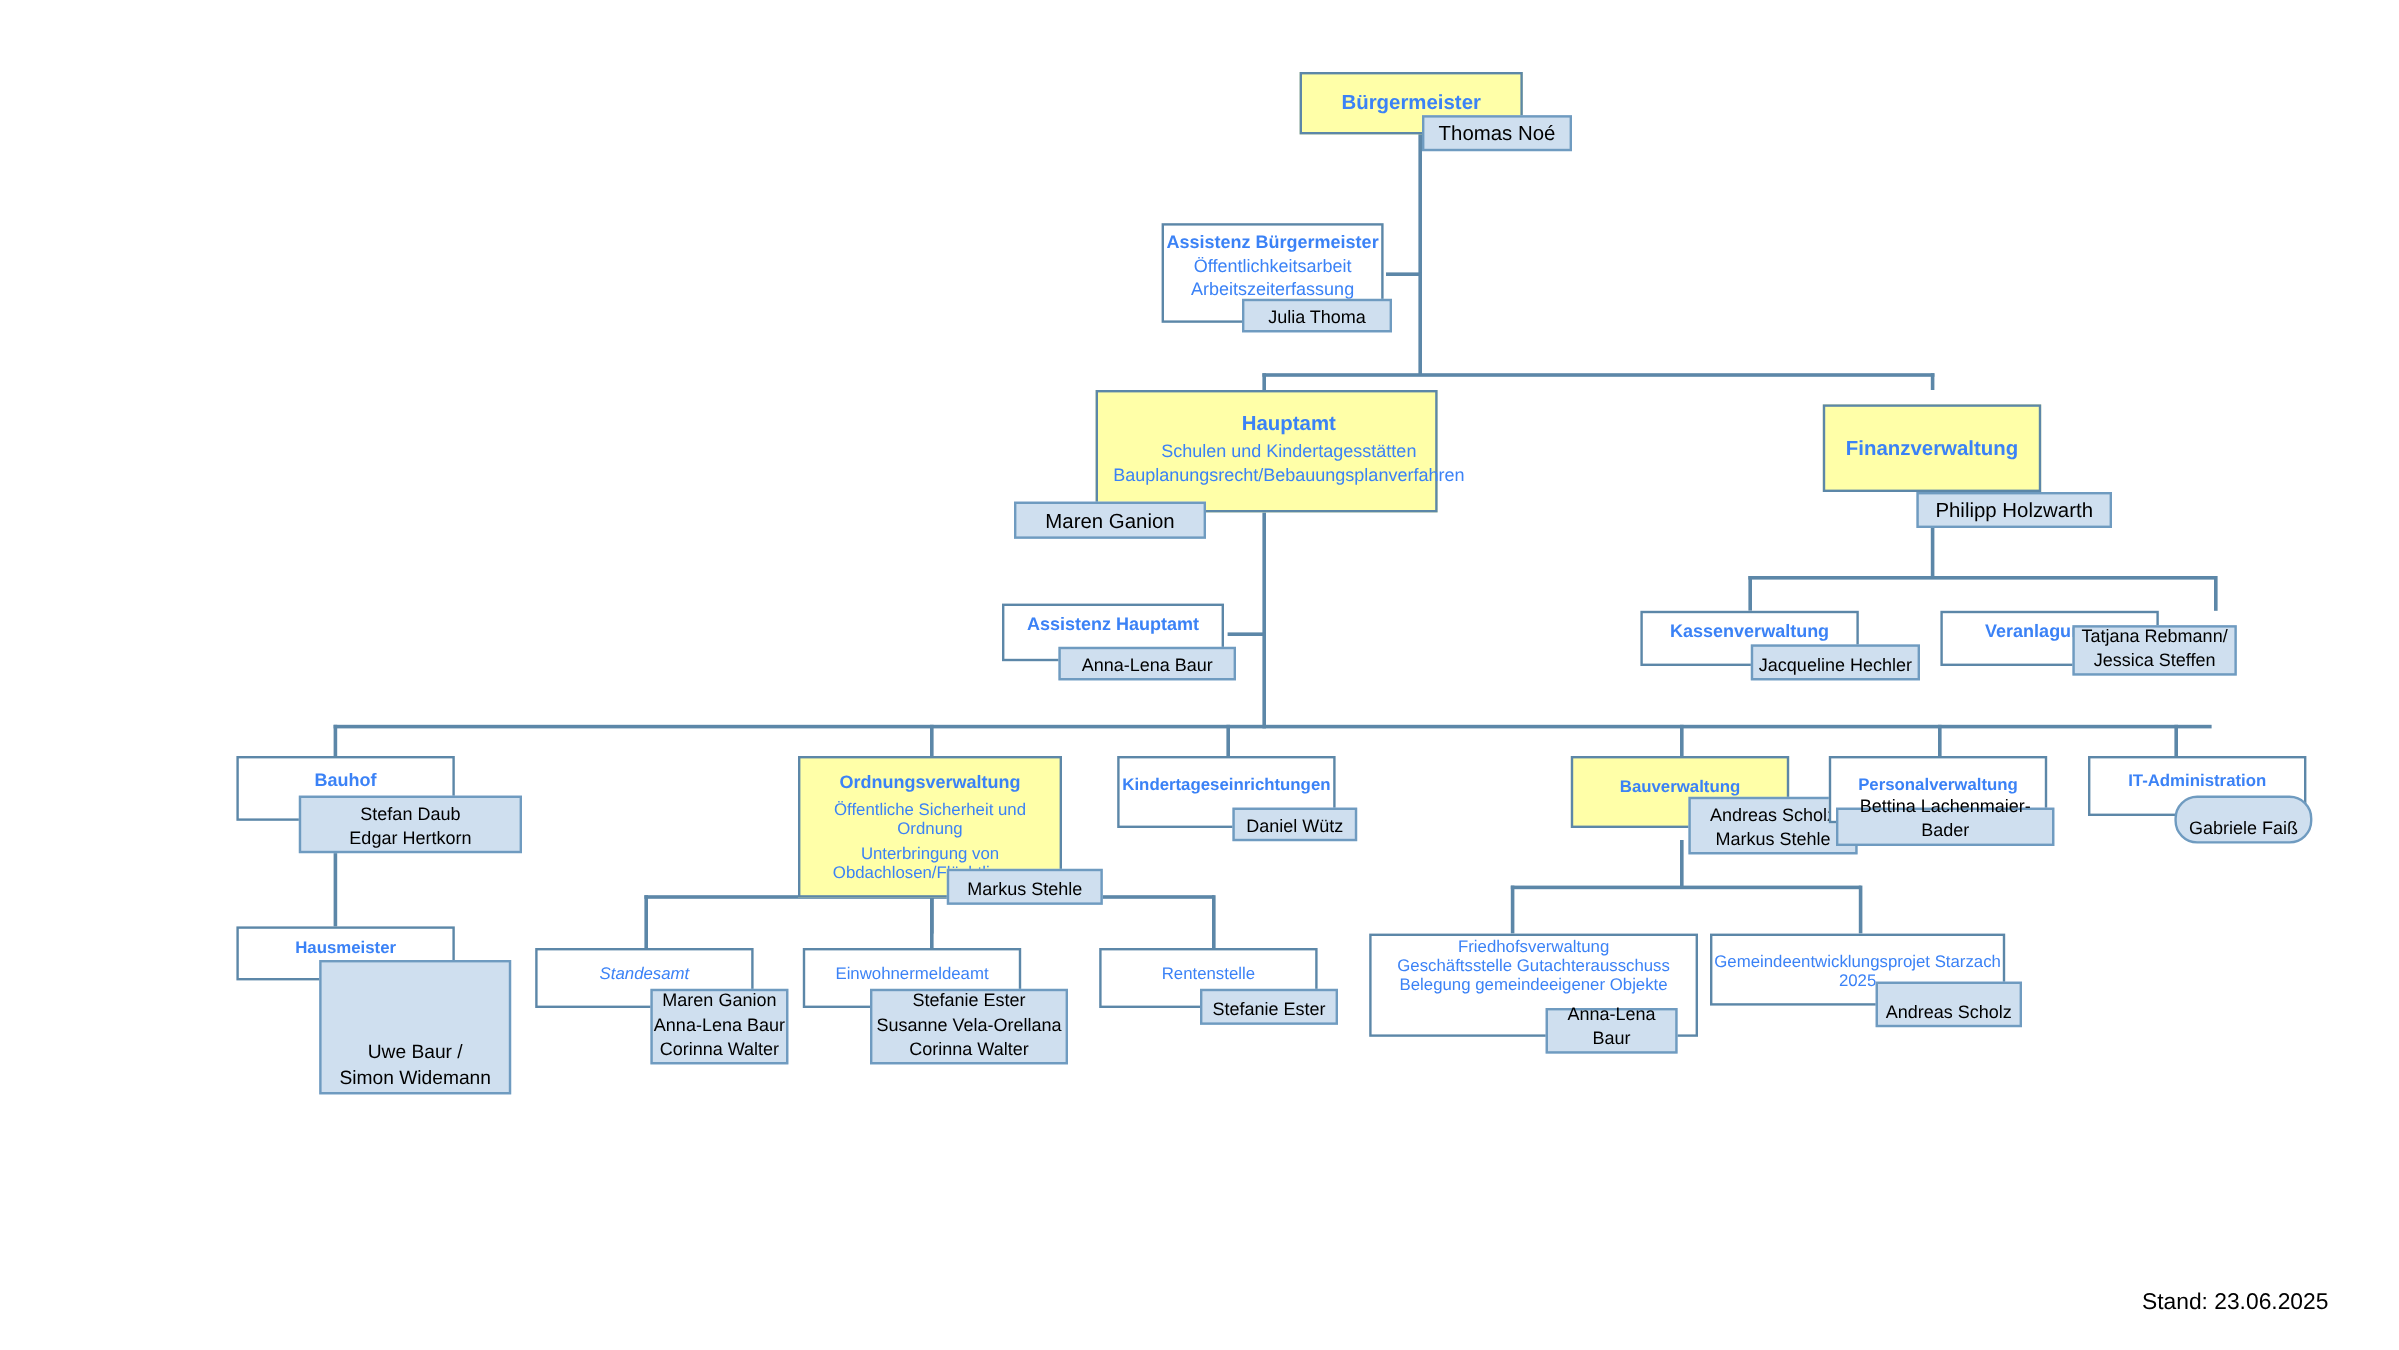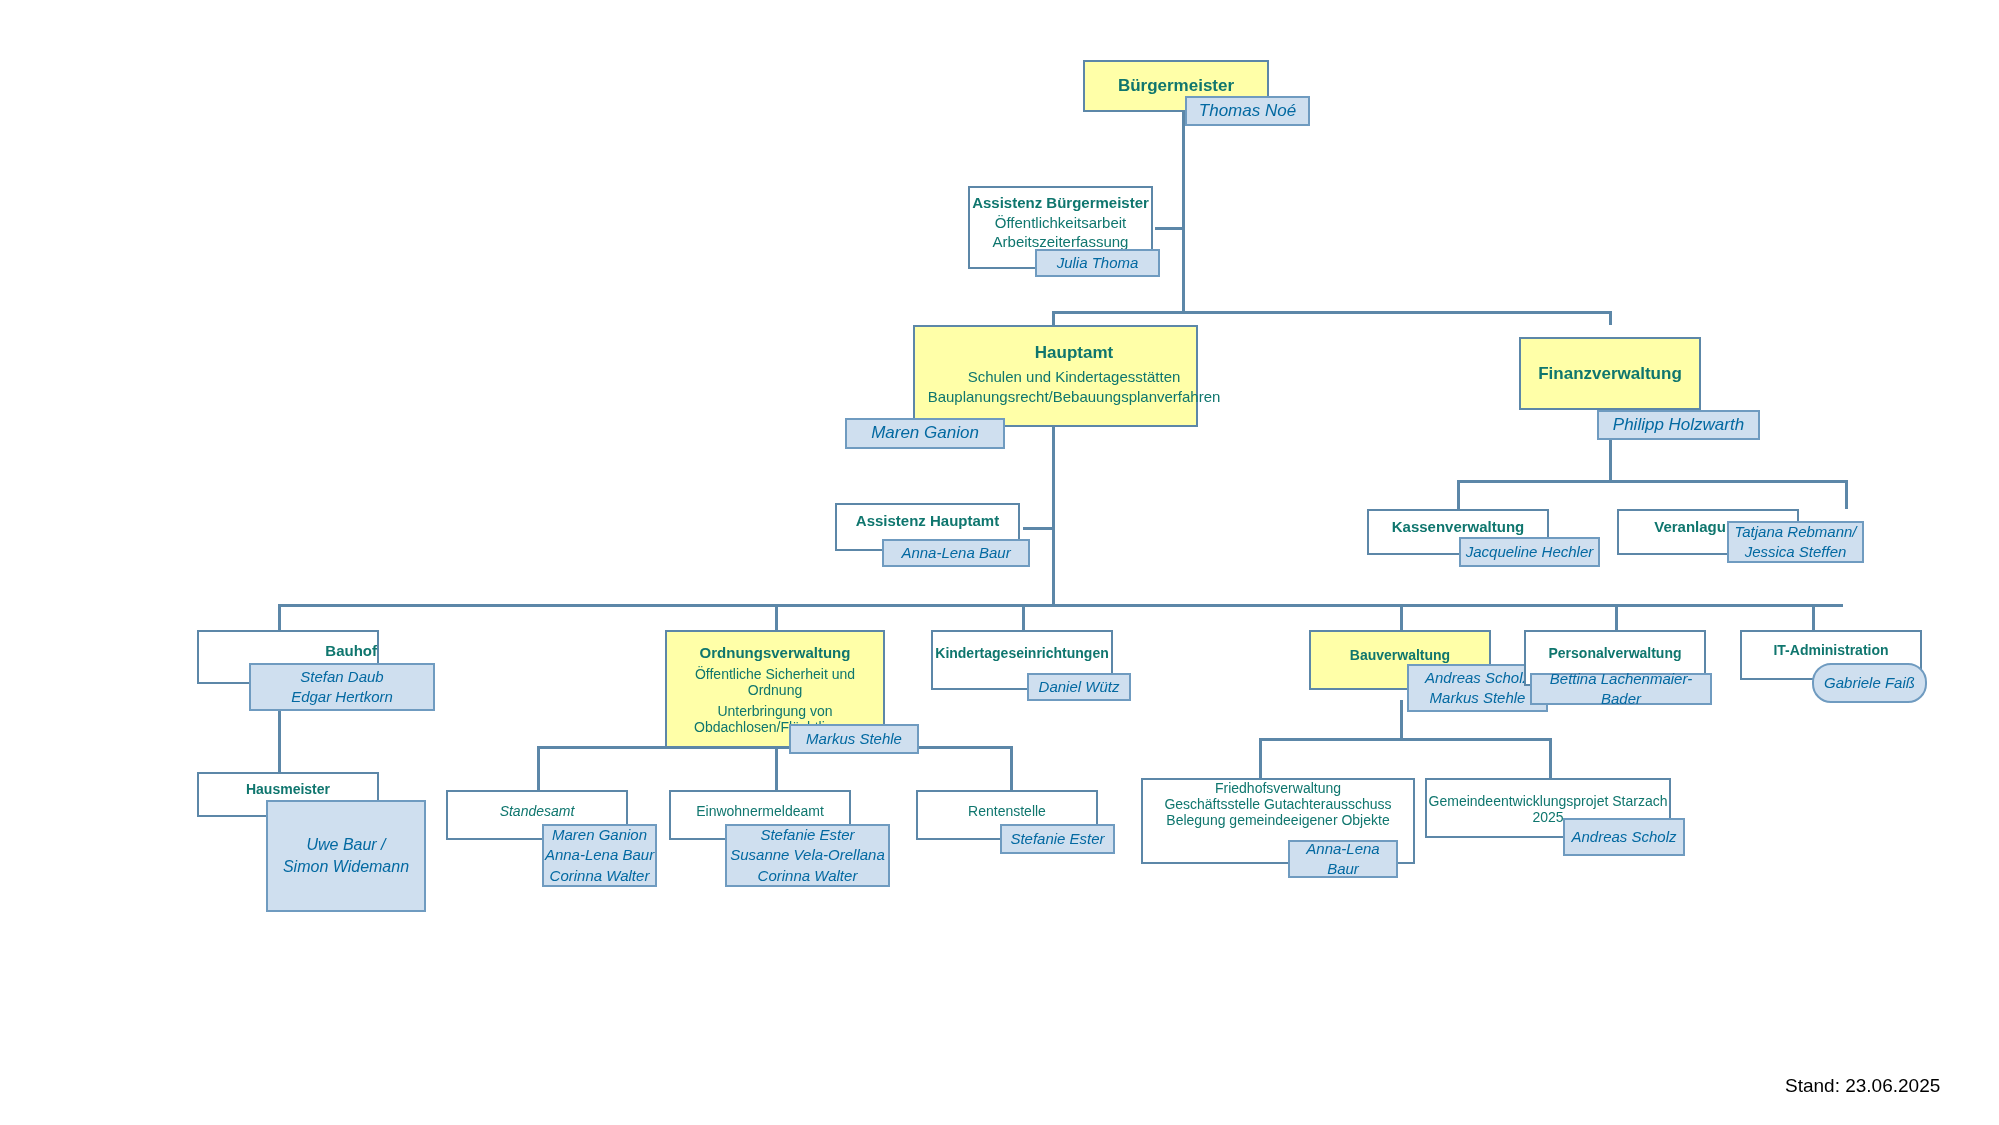--- a/index.html
+++ b/index.html
@@ -25,21 +25,21 @@
 
   
   .box {
     position: absolute;
     box-sizing: border-box;
     border: 2px solid #5c87a8;
     display: flex;
     flex-direction: column;
     align-items: center;
     text-align: center;
-    color: #0f766e;
+    color: #3b82f6;
   }
   .box.white { background: #ffffff; }
   .box.yellow { background: #ffffa8; }
   .box .title {
     font-weight: bold;
     line-height: 1.25;
   }
   .box .sub {
     font-weight: normal;
     line-height: 1.3;
@@ -50,26 +50,25 @@
   }
 
   
   .name {
     position: absolute;
     box-sizing: border-box;
     border: 2px solid #6f9bc0;
     background: #cfdfef;
     display: flex;
     flex-direction: column;
-    justify-content: center;
+    justify-content: flex-end;
     align-items: center;
     text-align: center;
-    color: #0369a1;
+    color: #000000;
     line-height: 1.35;
-    font-style: italic;
   }
   .name .ln2 { display: block; }
 
   .footer {
     position: absolute;
     color: #000000;
     font-size: 19px;
   }
 </style>
 </head>
@@ -162,21 +161,21 @@
   </div>
 
   <div class="box white" style="left:1617px; top:509px; width:182px; height:46px; padding-top:7px; font-size:15px;">
     <div class="title">Veranlagungen</div>
   </div>
   <div class="name" style="left:1686px; top:521px; width:137px; height:42px; font-size:15px;margin-left:41px;">
     <span class="ln2">Tatjana Rebmann/</span>
     <span class="ln2">Jessica Steffen</span>
   </div>
 
-  <div class="box white" style="left:197px; top:630px; width:182px; height:54px; padding-top:10px; font-size:15px;align-items:flex-end;">
+  <div class="box white" style="left:197px; top:630px; width:182px; height:54px; padding-top:10px; font-size:15px;">
     <div class="title">Bauhof</div>
   </div>
   <div class="name" style="left:249px; top:663px; width:186px; height:48px; font-size:15px;">
     <span class="ln2">Stefan Daub</span>
     <span class="ln2">Edgar Hertkorn</span>
   </div>
 
   <div class="box white" style="left:197px; top:772px; width:182px; height:45px; padding-top:7px; font-size:14px;">
     <div class="title">Hausmeister</div>
   </div>

